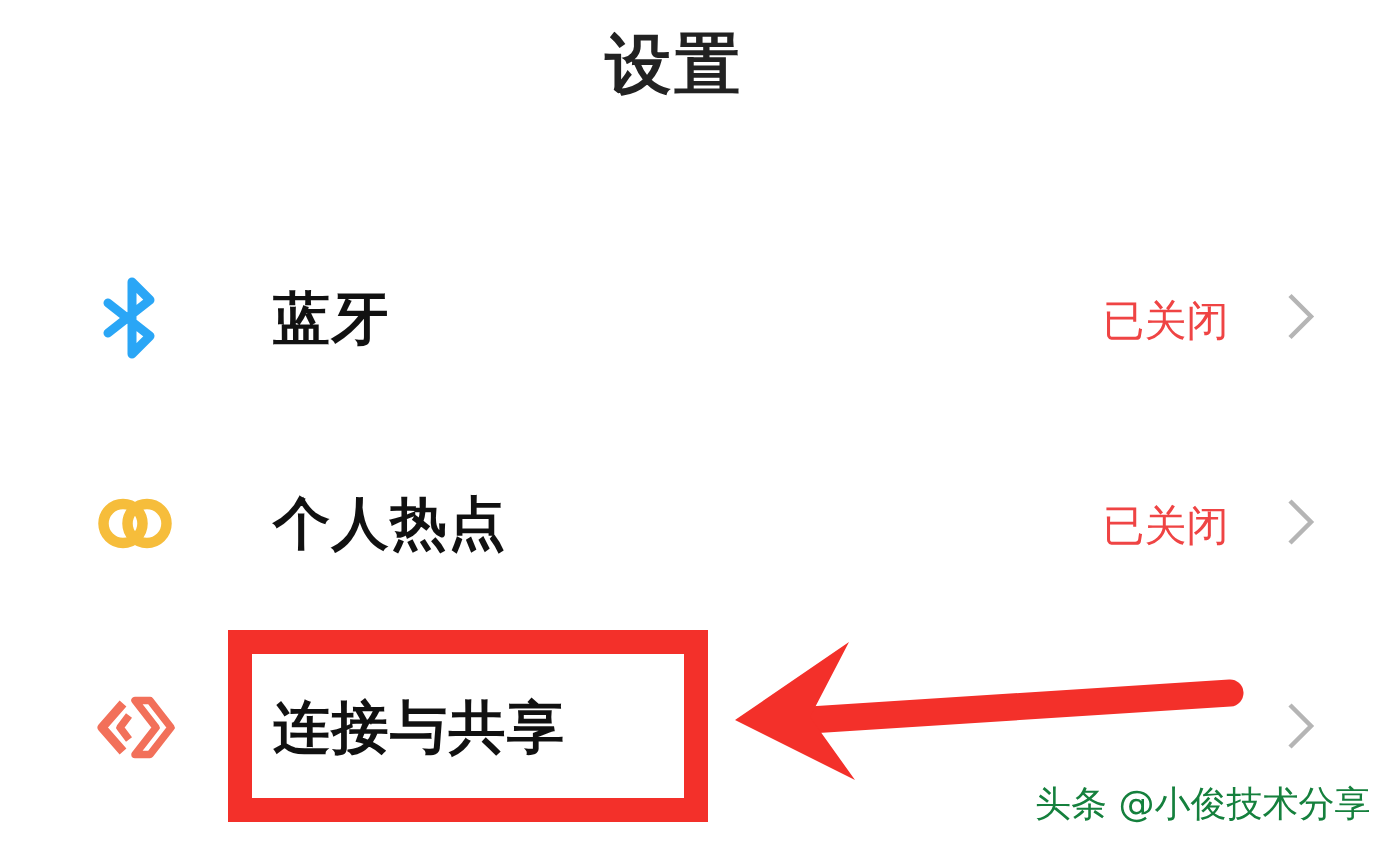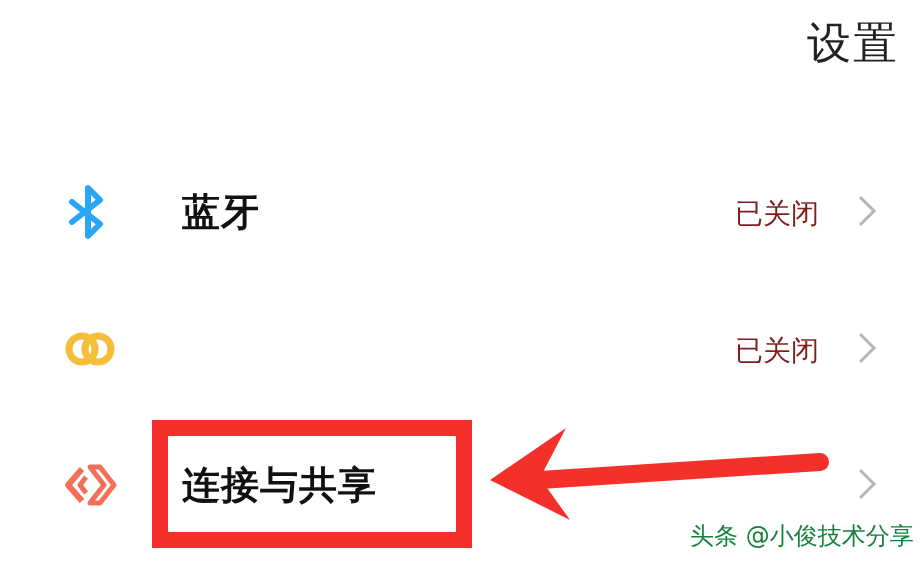--- a/index.html
+++ b/index.html
@@ -1,23 +1,23 @@
 <!DOCTYPE html>
 <html><head>
 <meta charset="utf-8">
 <style>
   html, body { margin:0; padding:0; }
   body { width:923px; height:562px; background:#ffffff; position:relative; overflow:hidden;
          font-family:"DejaVu Sans", "Liberation Sans", sans-serif; color:#111; }
-  .title { position:absolute; left:0; width:899px; top:14px; text-align:right;
-           font-size:44px; font-weight:normal; color:#222; letter-spacing:2px; }
+  .title { position:absolute; left:0; width:899px; top:14px; text-align:center;
+           font-size:44px; font-weight:bold; color:#222; letter-spacing:2px; }
   .row { position:absolute; left:0; width:923px; height:90px; }
   .icon { position:absolute; left:62px; width:56px; height:56px; top:17px; }
   .label { position:absolute; left:182px; top:20px; font-size:38px; font-weight:bold; color:#111; letter-spacing:1px; }
-  .status { position:absolute; right:104px; top:28px; font-size:28px; color:#7f1d1d; }
+  .status { position:absolute; right:104px; top:28px; font-size:28px; color:#ef4444; }
   .chev { position:absolute; left:852px; top:24px; width:30px; height:40px; }
   .highlight { position:absolute; left:152px; top:420px; width:320px; height:128px;
                border:16px solid #f3302a; box-sizing:border-box; }
   .arrow { position:absolute; left:480px; top:420px; }
   .watermark { position:absolute; left:690px; top:520px; font-size:24px; color:#15803d;
                text-shadow:1px 1px 0 #fff, -1px -1px 0 #fff; }
 </style>
 </head>
 <body>
 
@@ -38,20 +38,21 @@
   </span>
 </div>
 
 <div class="row" style="top:304px;">
   <span class="icon">
     <svg width="56" height="56" viewBox="0 0 56 56">
       <circle cx="20" cy="28" r="13" fill="none" stroke="#f6bd3b" stroke-width="7"></circle>
       <circle cx="36" cy="28" r="13" fill="none" stroke="#f6bd3b" stroke-width="7"></circle>
     </svg>
   </span>
+  <span class="label">个人热点</span>
   <span class="status">已关闭</span>
   <span class="chev">
     <svg width="30" height="40" viewBox="0 0 30 40">
         <polyline points="8,6 22,20 8,34" fill="none" stroke="#b5b5b5" stroke-width="3"></polyline>
       </svg>
   </span>
 </div>
 
 <div class="row" style="top:440px;padding-left:44px;">
   <span class="icon">

